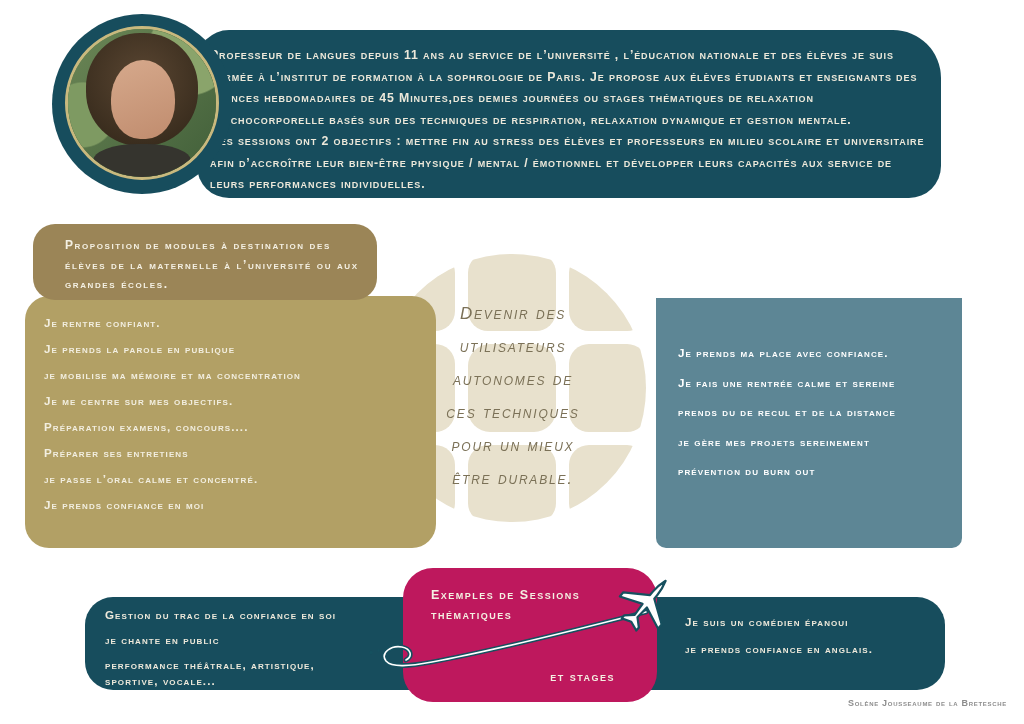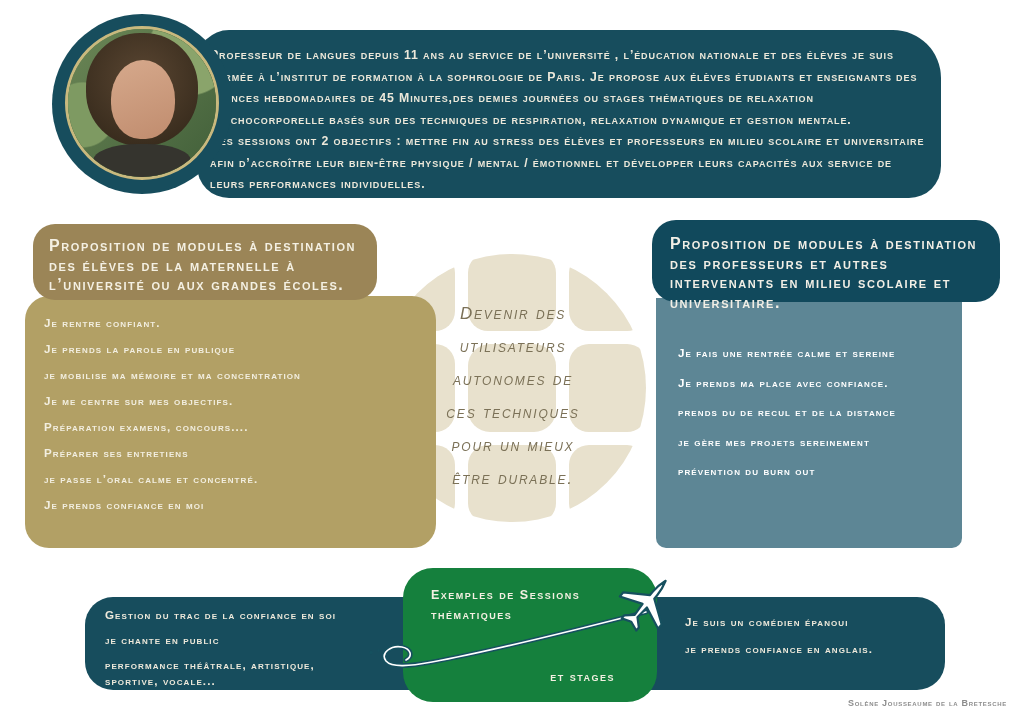--- a/index.html
+++ b/index.html
@@ -32,22 +32,23 @@
       radial-gradient(circle at 10% 58%, #7e9a62 0 20%, transparent 21%),
       linear-gradient(135deg,#6b8656,#415f39); }
   .p-hair { position:absolute; left:12%; top:3%; width:76%; height:76%;
     background:radial-gradient(circle at 50% 40%, #5a4632, #3a2d1e 75%); border-radius:48%; }
   .p-face { position:absolute; left:29%; top:21%; width:43%; height:53%;
     background:linear-gradient(160deg,#d6a98c,#c08c6e); border-radius:50% 50% 46% 46%; }
   .p-shirt { position:absolute; left:17%; bottom:-3%; width:66%; height:25%;
     background:#35342e; border-radius:45% 45% 0 0; }
   
   .header-text {
-    font-size:16px; line-height:19.5px; font-weight:bold; letter-spacing:1.6px;
+    font-size:12px; line-height:19.5px; font-weight:bold; letter-spacing:1.6px;
     font-variant:small-caps;
+    margin-left:16px;
   }
   .item-line {
     font-size:11.6px; font-weight:bold; letter-spacing:1.1px;
     line-height:13.5px; margin-bottom:12.5px; font-variant:small-caps; white-space:pre;
   }
   
   .module-header-left {
     position:absolute; left:33px; top:224px; width:344px; height:76px;
     background:#9b8557; border-radius:22px; z-index:2; box-sizing:border-box;
     padding:12px 16px; color:#f4f0e3;
@@ -81,21 +82,21 @@
   }
   
   .bottom-band {
     position:absolute; left:85px; top:597px; width:860px; height:93px;
     background:#174d5d; border-radius:28px; z-index:1;
   }
   .bottom-left-list { position:absolute; left:105px; top:607px; z-index:2; color:#eee9db; }
   .bottom-left-list .item-line { margin-bottom:9px; line-height:16px; }
   .gold-box {
     position:absolute; left:403px; top:568px; width:254px; height:134px;
-    background:#15803d; border-radius:30px; z-index:2; color:#f4f0e2;
+    background:#be185d; border-radius:30px; z-index:2; color:#f4f0e2;
   }
   .gold-title { position:absolute; left:28px; top:17px; }
   .gold-title .title-line {
     font-size:12.5px; font-weight:bold; letter-spacing:1.5px;
     line-height:20px; font-variant:small-caps; white-space:pre;
   }
   .gold-suffix {
     position:absolute; right:42px; top:78px; font-size:12.5px; font-weight:bold;
     letter-spacing:1.5px; font-variant:small-caps;margin-top:24px;
   }
@@ -137,26 +138,23 @@
       <div class="item-line">Je rentre confiant.</div>
       <div class="item-line">Je prends la parole en publique</div>
       <div class="item-line">je mobilise ma mémoire et ma concentration</div>
       <div class="item-line">Je me centre sur mes objectifs.</div>
       <div class="item-line">Préparation examens, concours....</div>
       <div class="item-line">Préparer ses entretiens</div>
       <div class="item-line">je passe l’oral calme et concentré.</div>
       <div class="item-line">Je prends confiance en moi</div>
     </div>
 
-  <div class="module-header-right">
-    <div class="header-text">Proposition de modules à destination des professeurs et autres intervenants en milieu scolaire et universitaire.</div>
-  </div>
   <div class="module-body-right">
+      <div class="item-line">Je prends ma place avec confiance.</div>
       <div class="item-line">Je fais une rentrée calme et sereine</div>
-      <div class="item-line">Je prends ma place avec confiance.</div>
       <div class="item-line">prends du de recul et de la distance</div>
       <div class="item-line">je gère mes projets sereinement</div>
       <div class="item-line">prévention du burn out</div>
     </div>
 
   <svg class="watermark" width="270" height="270" viewBox="0 0 270 270">
     <defs>
         <clipPath id="wmclip">
           <circle cx="135" cy="135" r="134"></circle>
         </clipPath>

